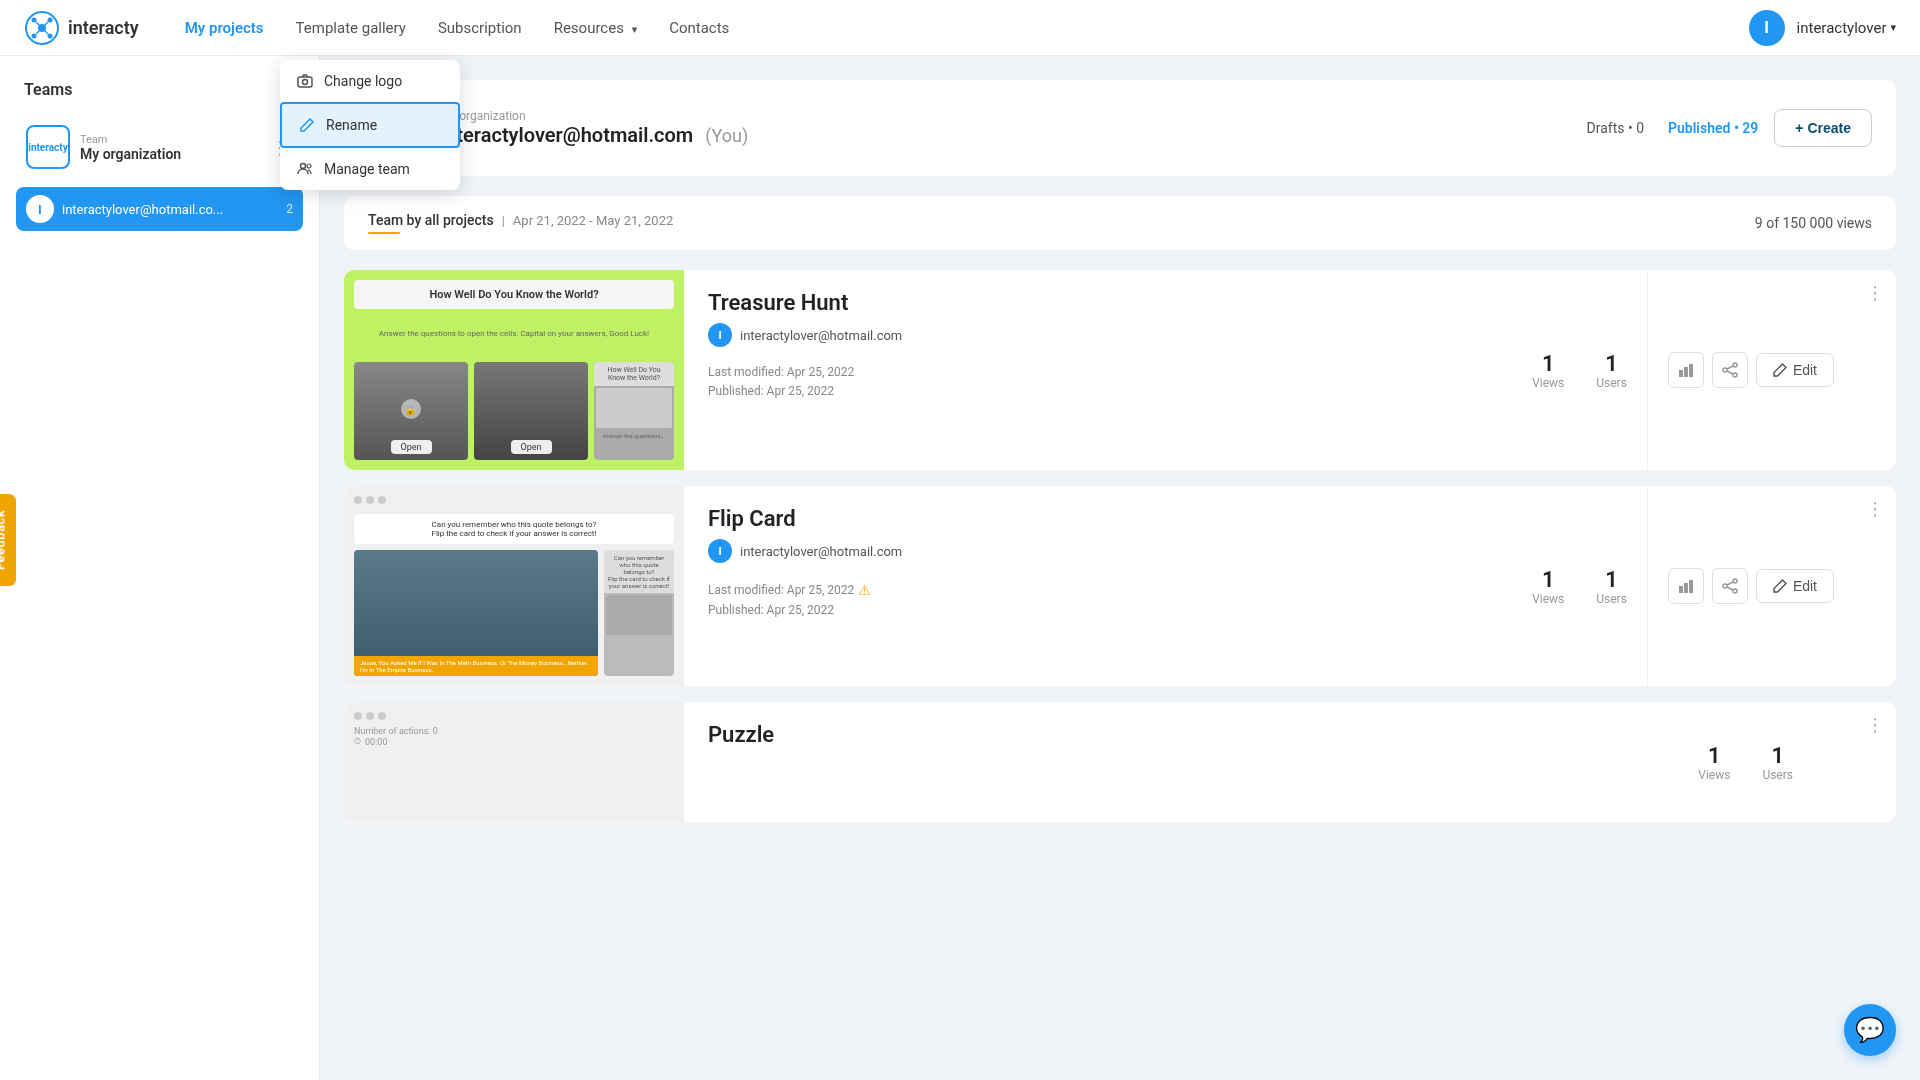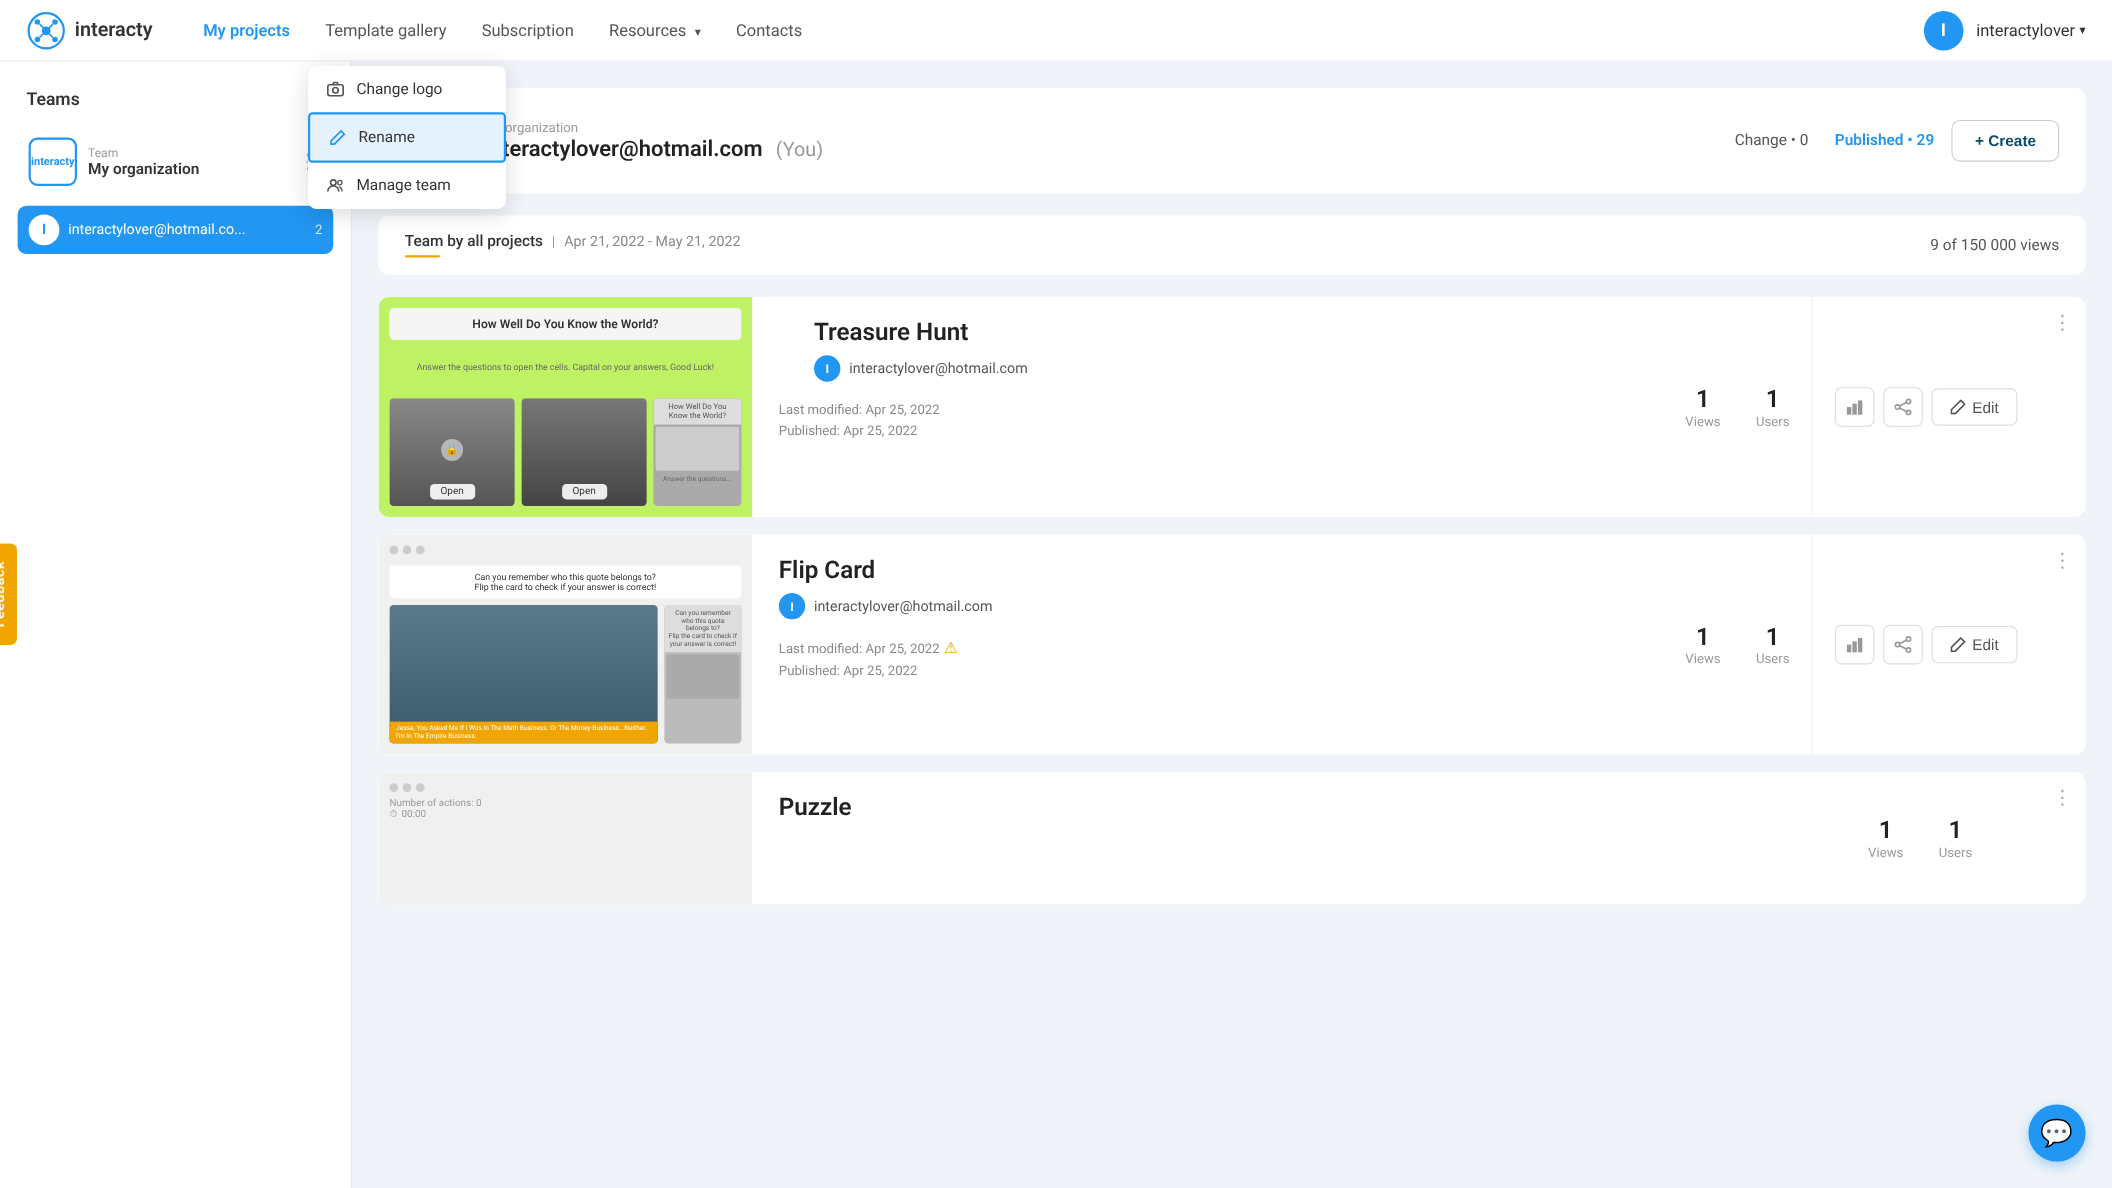--- a/index.html
+++ b/index.html
@@ -251,21 +251,21 @@
       </div>
       <div class="org-details">
         <div class="org-label">My organization</div>
         <div>
           <span style="font-size:20px;font-weight:600;color:#222;">interactylover@hotmail.com</span>
           <span style="font-size:18px;color:#999;margin-left:8px;">(You)</span>
         </div>
       </div>
       <div class="org-stats">
         <div class="stat-item">
-          <span>Change</span>
+          <span>Drafts</span>
           <span> • </span>
           <span>0</span>
         </div>
         <div class="stat-item">
           <a href="#">
             <span>Published</span>
             <span> • </span>
             <span>29</span>
           </a>
         </div>
@@ -306,21 +306,21 @@
             <div style="width:80px;background:#aaa;border-radius:4px;overflow:hidden;">
               <div style="background:#ddd;padding:4px;font-size:7px;color:#555;text-align:center;">How Well Do You Know the World?</div>
               <div style="background:#ccc;height:40px;margin:2px;border-radius:2px;"></div>
               <div style="font-size:6px;color:#666;padding:2px 4px;text-align:center;">Answer the questions...</div>
             </div>
           </div>
         </div>
       </div>
       <div class="project-info">
         <div style="display:flex;align-items:flex-start;">
-          <div style="flex:1;margin-left:32px;">
+          <div style="flex:1;">
             <div class="project-title">Treasure Hunt</div>
             <div class="project-author">
               <div class="author-avatar">I</div>
               <span class="author-email">interactylover@hotmail.com</span>
             </div>
           </div>
         </div>
         <div style="margin-top:auto;">
           <div class="project-meta">
             <div>Last modified: Apr 25, 2022</div>

